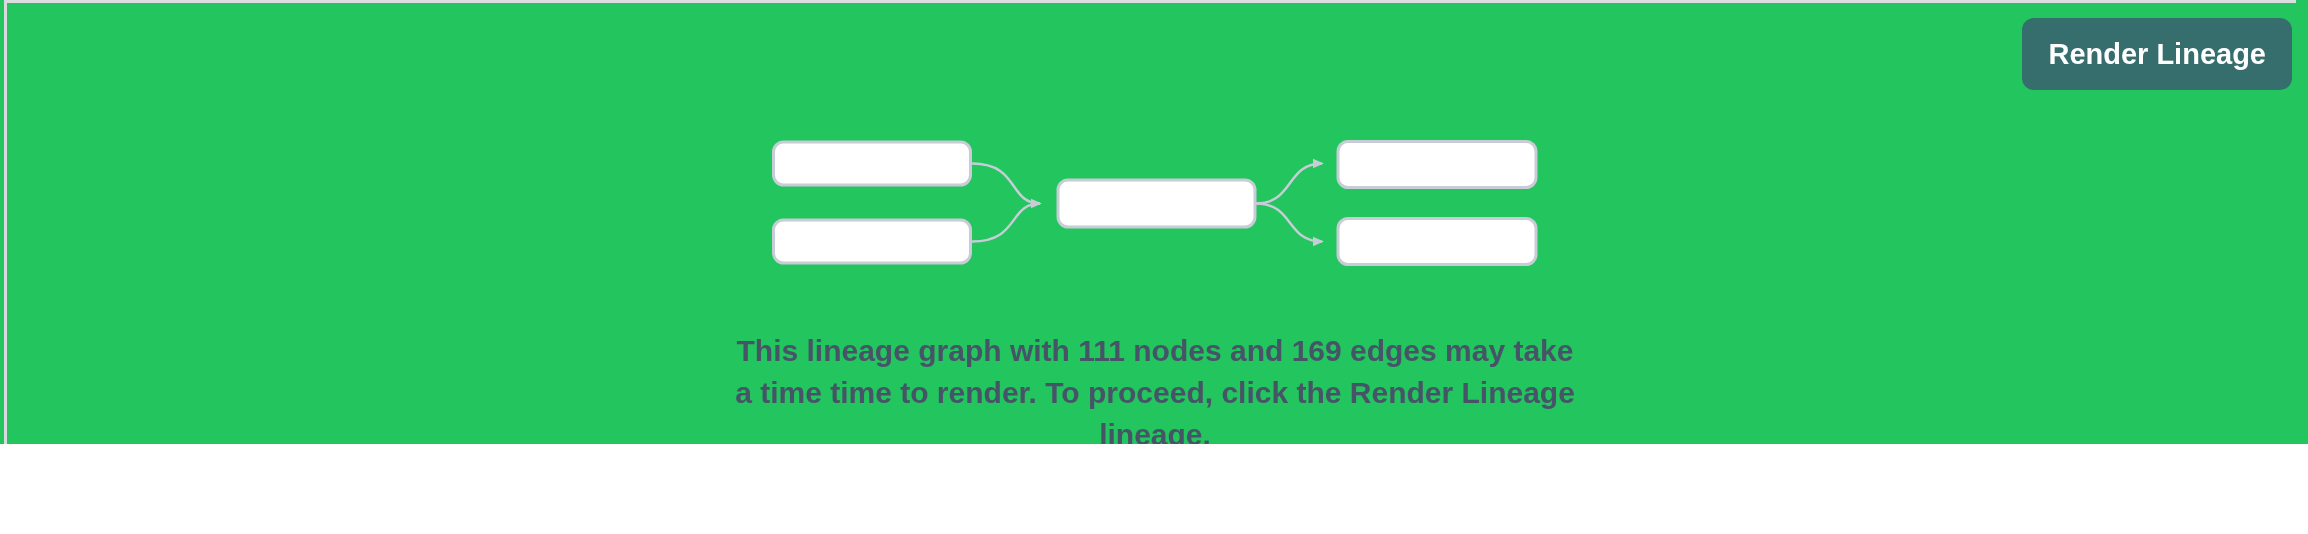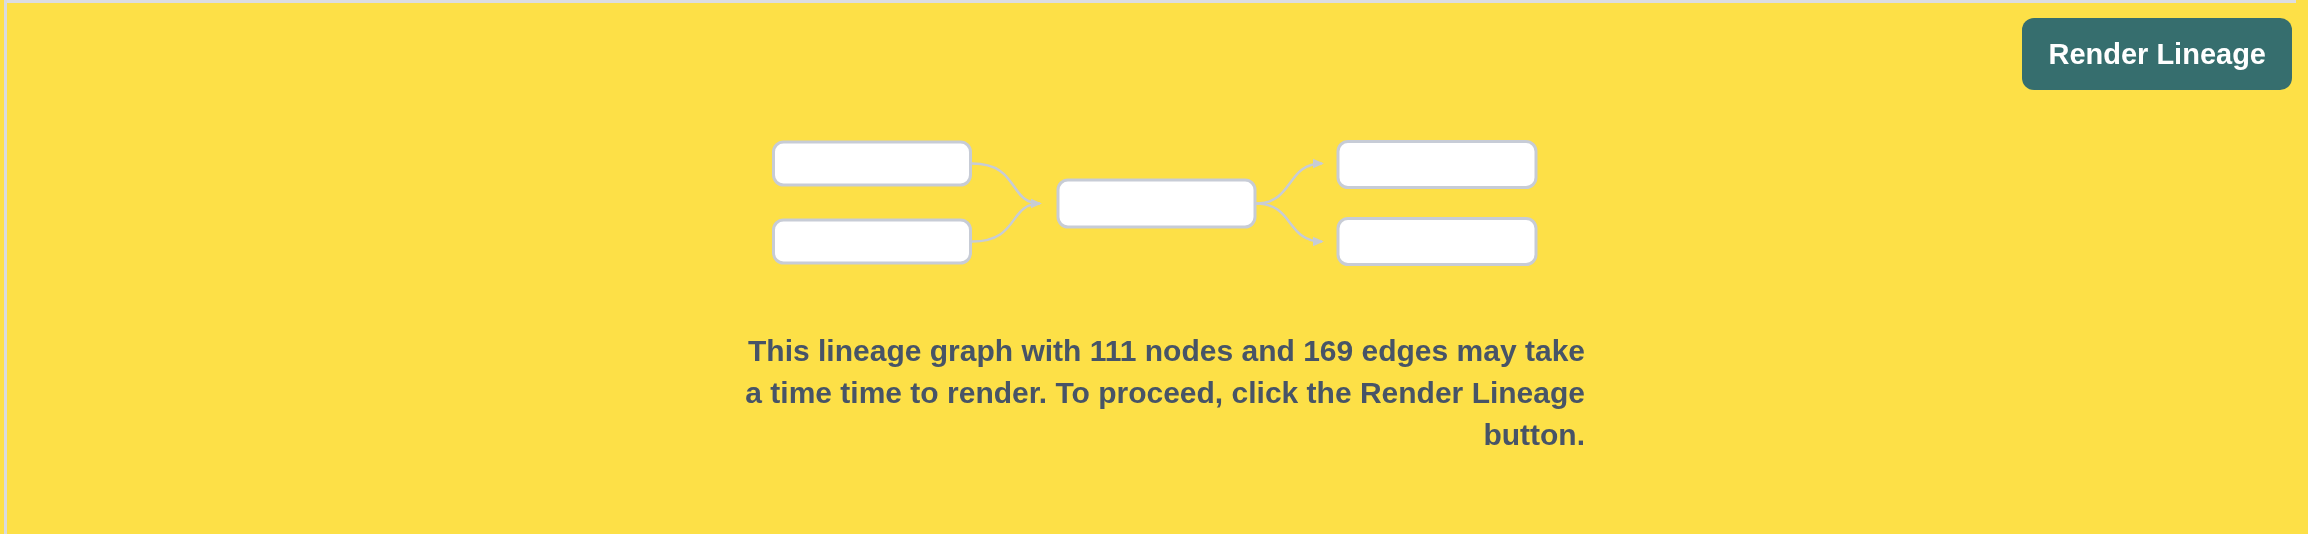--- a/index.html
+++ b/index.html
@@ -4,22 +4,22 @@
 <style>
   html, body {
     margin: 0;
     padding: 0;
     background: #ffffff;
     font-family: "Liberation Sans", sans-serif;
   }
   .page {
     position: relative;
     width: 2308px;
-    height: 534px;
-    background: #fde047;
+    height: 444px;
+    background: #22c55e;
     overflow: hidden;
   }
   .top-border {
     position: absolute;
     top: 0;
     left: 4px;
     width: 2292px;
     height: 3px;
     background: #dcdde1;
   }
@@ -52,21 +52,21 @@
     top: 140px;
     width: 766px;
     height: 126px;
   }
   .message {
     position: absolute;
     top: 330px;
     left: 1155px;
     transform: translateX(-50%);
     width: 860px;
-    text-align: right;
+    text-align: center;
     color: #475467;
     font-size: 30px;
     font-weight: 700;
     line-height: 42px;
   }
   .message .line {
     white-space: nowrap;
   }
 </style>
 </head>
@@ -97,16 +97,16 @@
       <rect x="1.5" y="80" width="197" height="43" rx="10" fill="#ffffff"></rect>
       <rect x="286" y="40" width="197" height="47" rx="10" fill="#ffffff"></rect>
       <rect x="566" y="1.5" width="198" height="46" rx="10" fill="#ffffff"></rect>
       <rect x="566" y="78.5" width="198" height="46" rx="10" fill="#ffffff"></rect>
     </g>
   </svg>
 
   <div class="message">
     <div class="line">This lineage graph with 111 nodes and 169 edges may take</div>
     <div class="line">a time time to render. To proceed, click the Render Lineage</div>
-    <div class="line">button.</div>
+    <div class="line">lineage.</div>
   </div>
 
 </div>
 
 </body></html>

